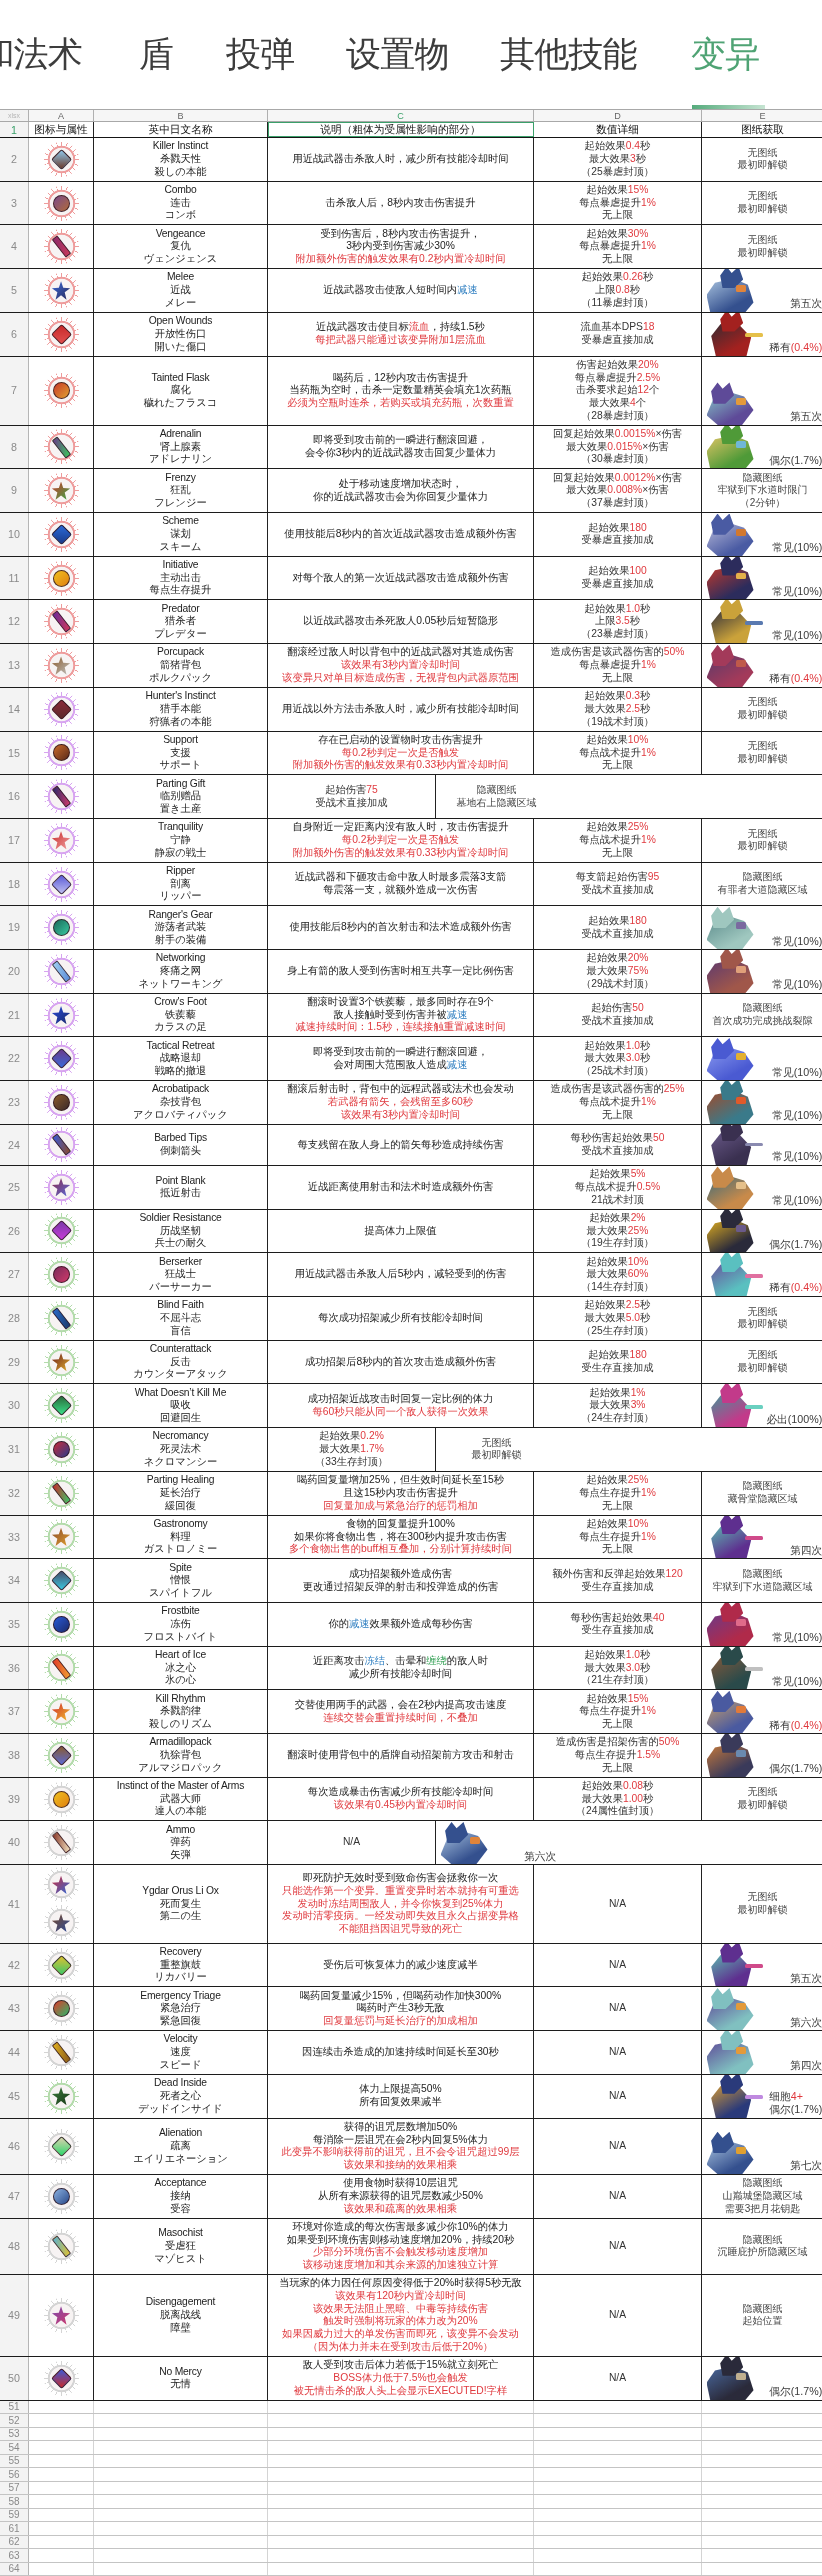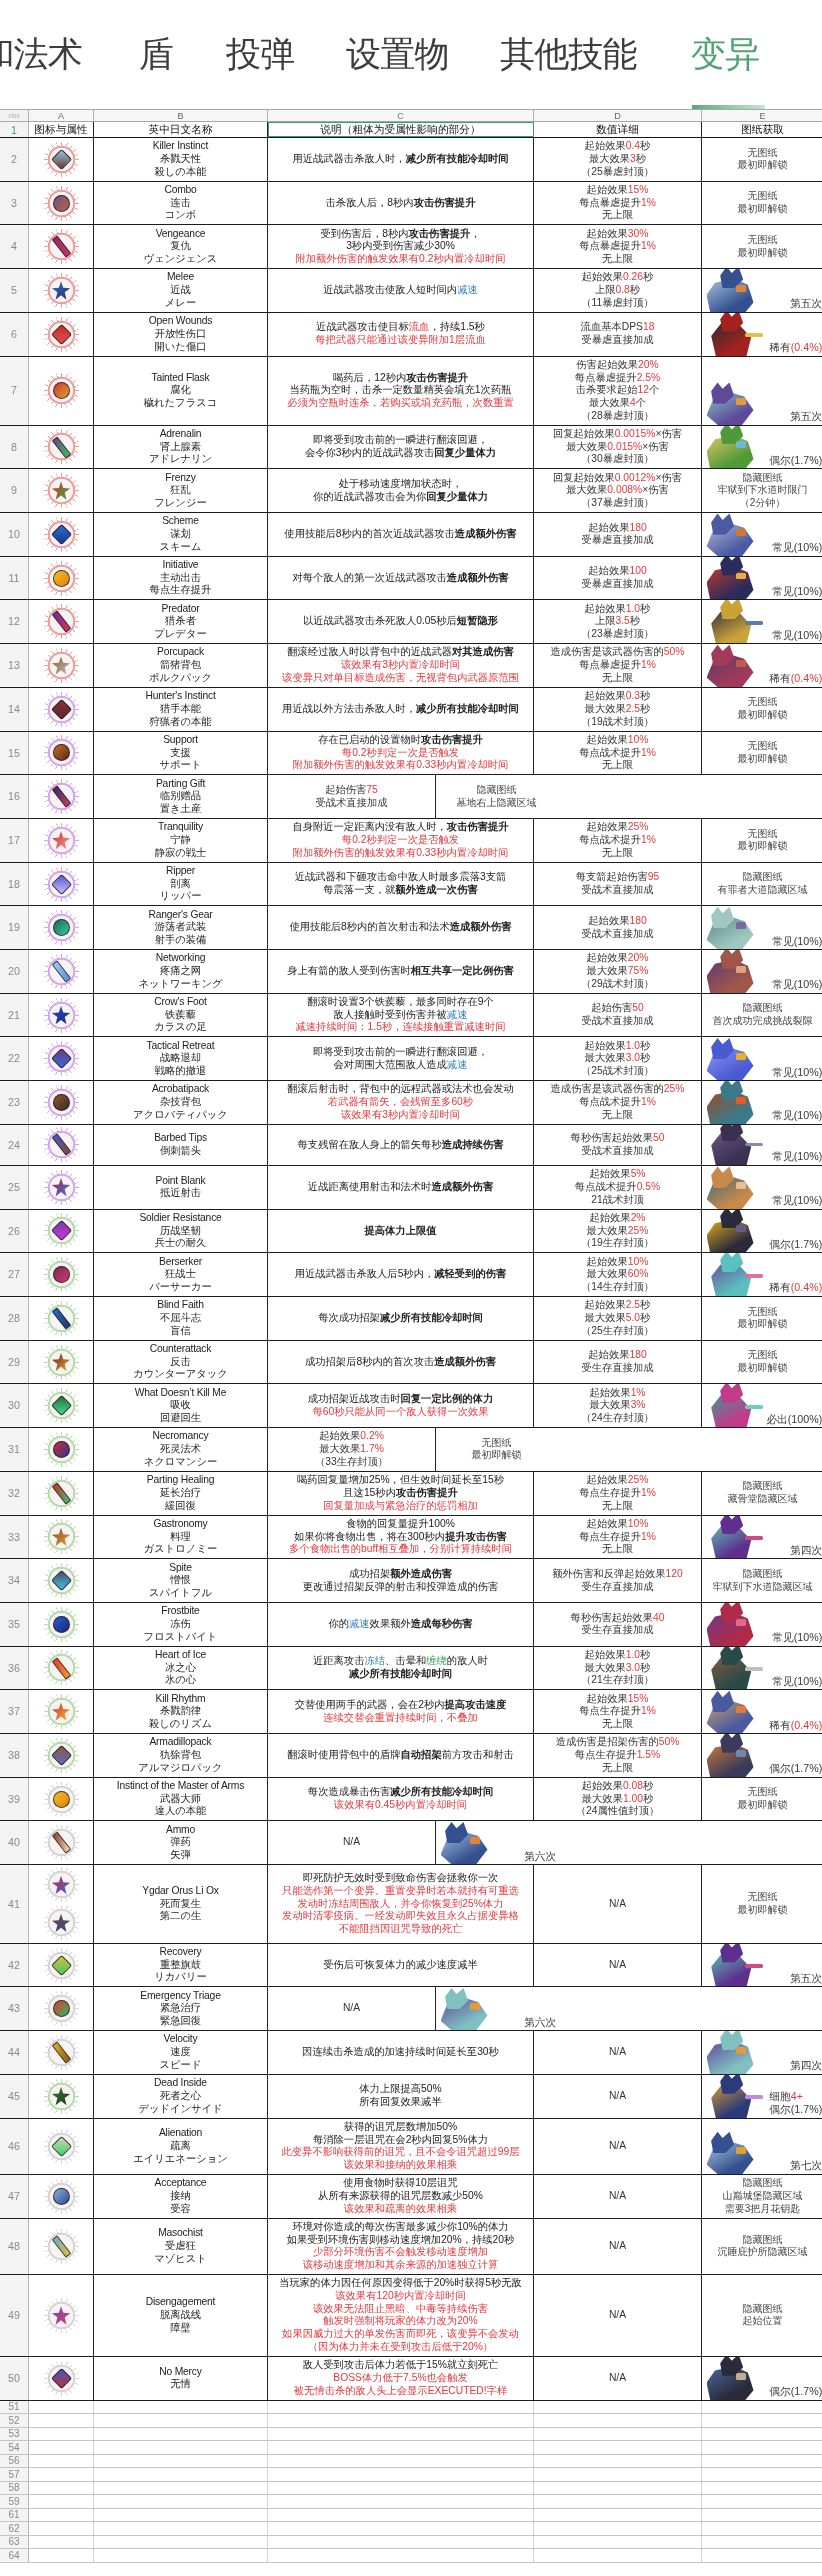--- a/index.html
+++ b/index.html
@@ -32,21 +32,21 @@
 .drow{display:flex;min-height:41px;border-bottom:1.2px solid #1c1c1c}
 .cell{display:flex;flex-direction:column;justify-content:center;align-items:center;text-align:center;border-right:0.8px solid #222;padding:2.3px 0;font-size:10.3px;line-height:12.7px;white-space:nowrap;color:#222}
 .cell.rn{background:#f3f3f3;color:#8a8a8a;font-size:10.7px;border-right:0.8px solid #b5b5b5}
 .cell.b .ln:first-child{letter-spacing:-0.2px}
 .cell.d{color:#333}
 .cell.e{border-right:none;position:relative;overflow:hidden;color:#444}
 .ln{display:block;white-space:nowrap}
 .s-r{color:var(--red)}
 .s-b{color:var(--blue)}
 .s-g{color:var(--green)}
-.s-B{font-weight:bold}
+.s-B{font-weight:normal}
 
 .icon{position:relative;width:35px;height:35px;border-radius:50%;
   background:radial-gradient(circle,#f7f3f3 0 46%,var(--burst) 49% 54%,rgba(255,255,255,0) 57%),
              repeating-conic-gradient(var(--burst) 0deg 3deg,rgba(255,255,255,0) 3deg 18deg);}
 .icon + .icon{margin-top:3px}
 .glyph{position:absolute;left:10px;top:10px;width:15.2px;height:15.2px;background:linear-gradient(135deg,var(--c1),var(--c2));border:1.5px solid rgba(45,20,30,.8)}
 .glyph.g0{transform:rotate(45deg);border-radius:2.3px}
 .glyph.g1{border-radius:50%;left:9.1px;top:9.1px;width:17px;height:17px}
 .glyph.g2{left:14.5px;top:6.1px;width:6.9px;height:23px;transform:rotate(-38deg);border-radius:1.5px}
 .glyph.g3{left:8.4px;top:8.4px;width:18.3px;height:18.3px;border:none;clip-path:polygon(50% 0,62% 35%,100% 38%,70% 60%,80% 100%,50% 76%,20% 100%,30% 60%,0 38%,38% 35%)}
@@ -1320,20 +1320,25 @@
         <div class="cell a w-a">
           <div class="icon" style="--burst: #d4d4d4; --c1: #e03a2a; --c2: #2ab86a;">
             <div class="glyph g1"></div>
           </div>
         </div>
         <div class="cell b w-b">
           <div class="ln">Emergency Triage</div>
           <div class="ln">紧急治疗</div>
           <div class="ln">緊急回復</div>
         </div>
+        <div class="cell c w-c">
+          <div class="ln"><span>喝药回复量减少15%，但喝药动作加快300%</span></div>
+          <div class="ln"><span>喝药时产生3秒无敌</span></div>
+          <div class="ln"><span class="s-r">回复量惩罚与延长治疗的加成相加</span></div>
+        </div>
         <div class="cell d w-d">
           <div class="ln"><span>N/A</span></div>
         </div>
         <div class="cell e w-e">
           <div class="sprite sp2" style="--c1: #80c0c0; --c2: #5e4a98; --c3: #e39a3a;">
             <div class="sb"></div>
             <div class="sh"></div>
             <div class="sa"></div>
           </div>
           <div class="drop-label">
@@ -1577,20 +1582,28 @@
       </div>
       <div class="erow">
         <div class="ec rn w-rn">54</div>
         <div class="ec w-a"></div>
         <div class="ec w-b"></div>
         <div class="ec w-c"></div>
         <div class="ec w-d"></div>
         <div class="ec w-e"></div>
       </div>
       <div class="erow">
+        <div class="ec rn w-rn">55</div>
+        <div class="ec w-a"></div>
+        <div class="ec w-b"></div>
+        <div class="ec w-c"></div>
+        <div class="ec w-d"></div>
+        <div class="ec w-e"></div>
+      </div>
+      <div class="erow">
         <div class="ec rn w-rn">56</div>
         <div class="ec w-a"></div>
         <div class="ec w-b"></div>
         <div class="ec w-c"></div>
         <div class="ec w-d"></div>
         <div class="ec w-e"></div>
       </div>
       <div class="erow">
         <div class="ec rn w-rn">57</div>
         <div class="ec w-a"></div>

